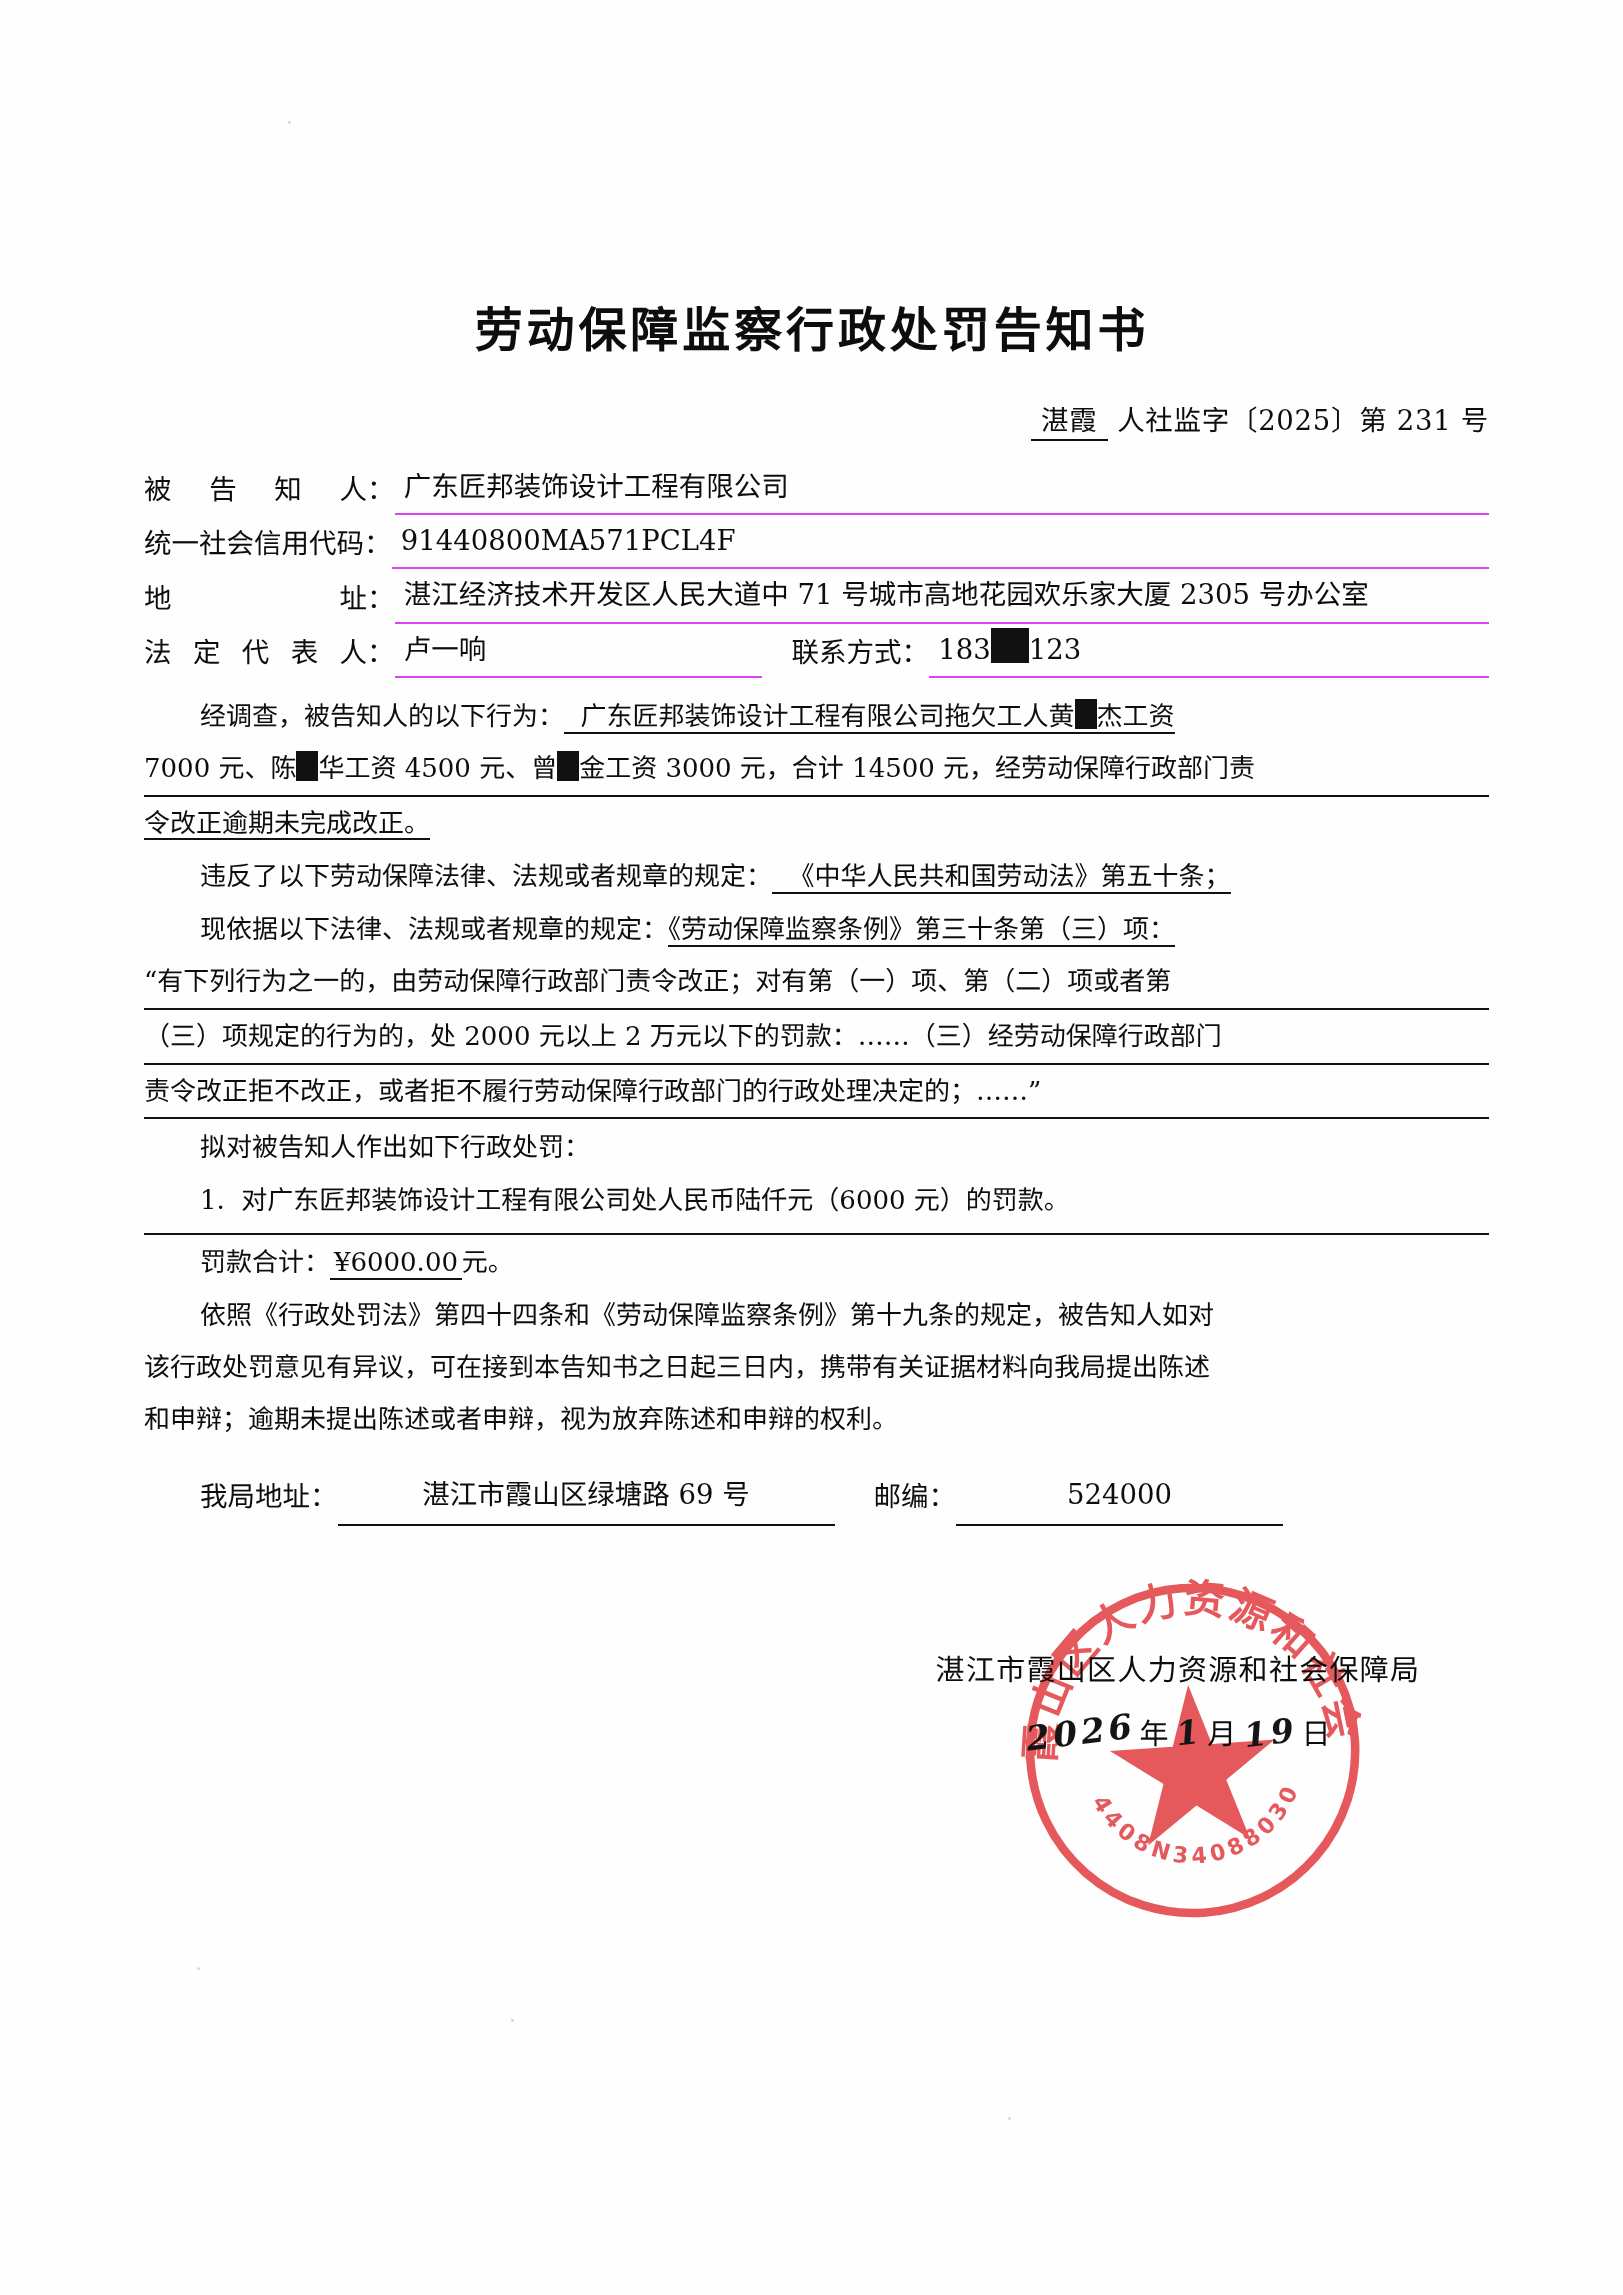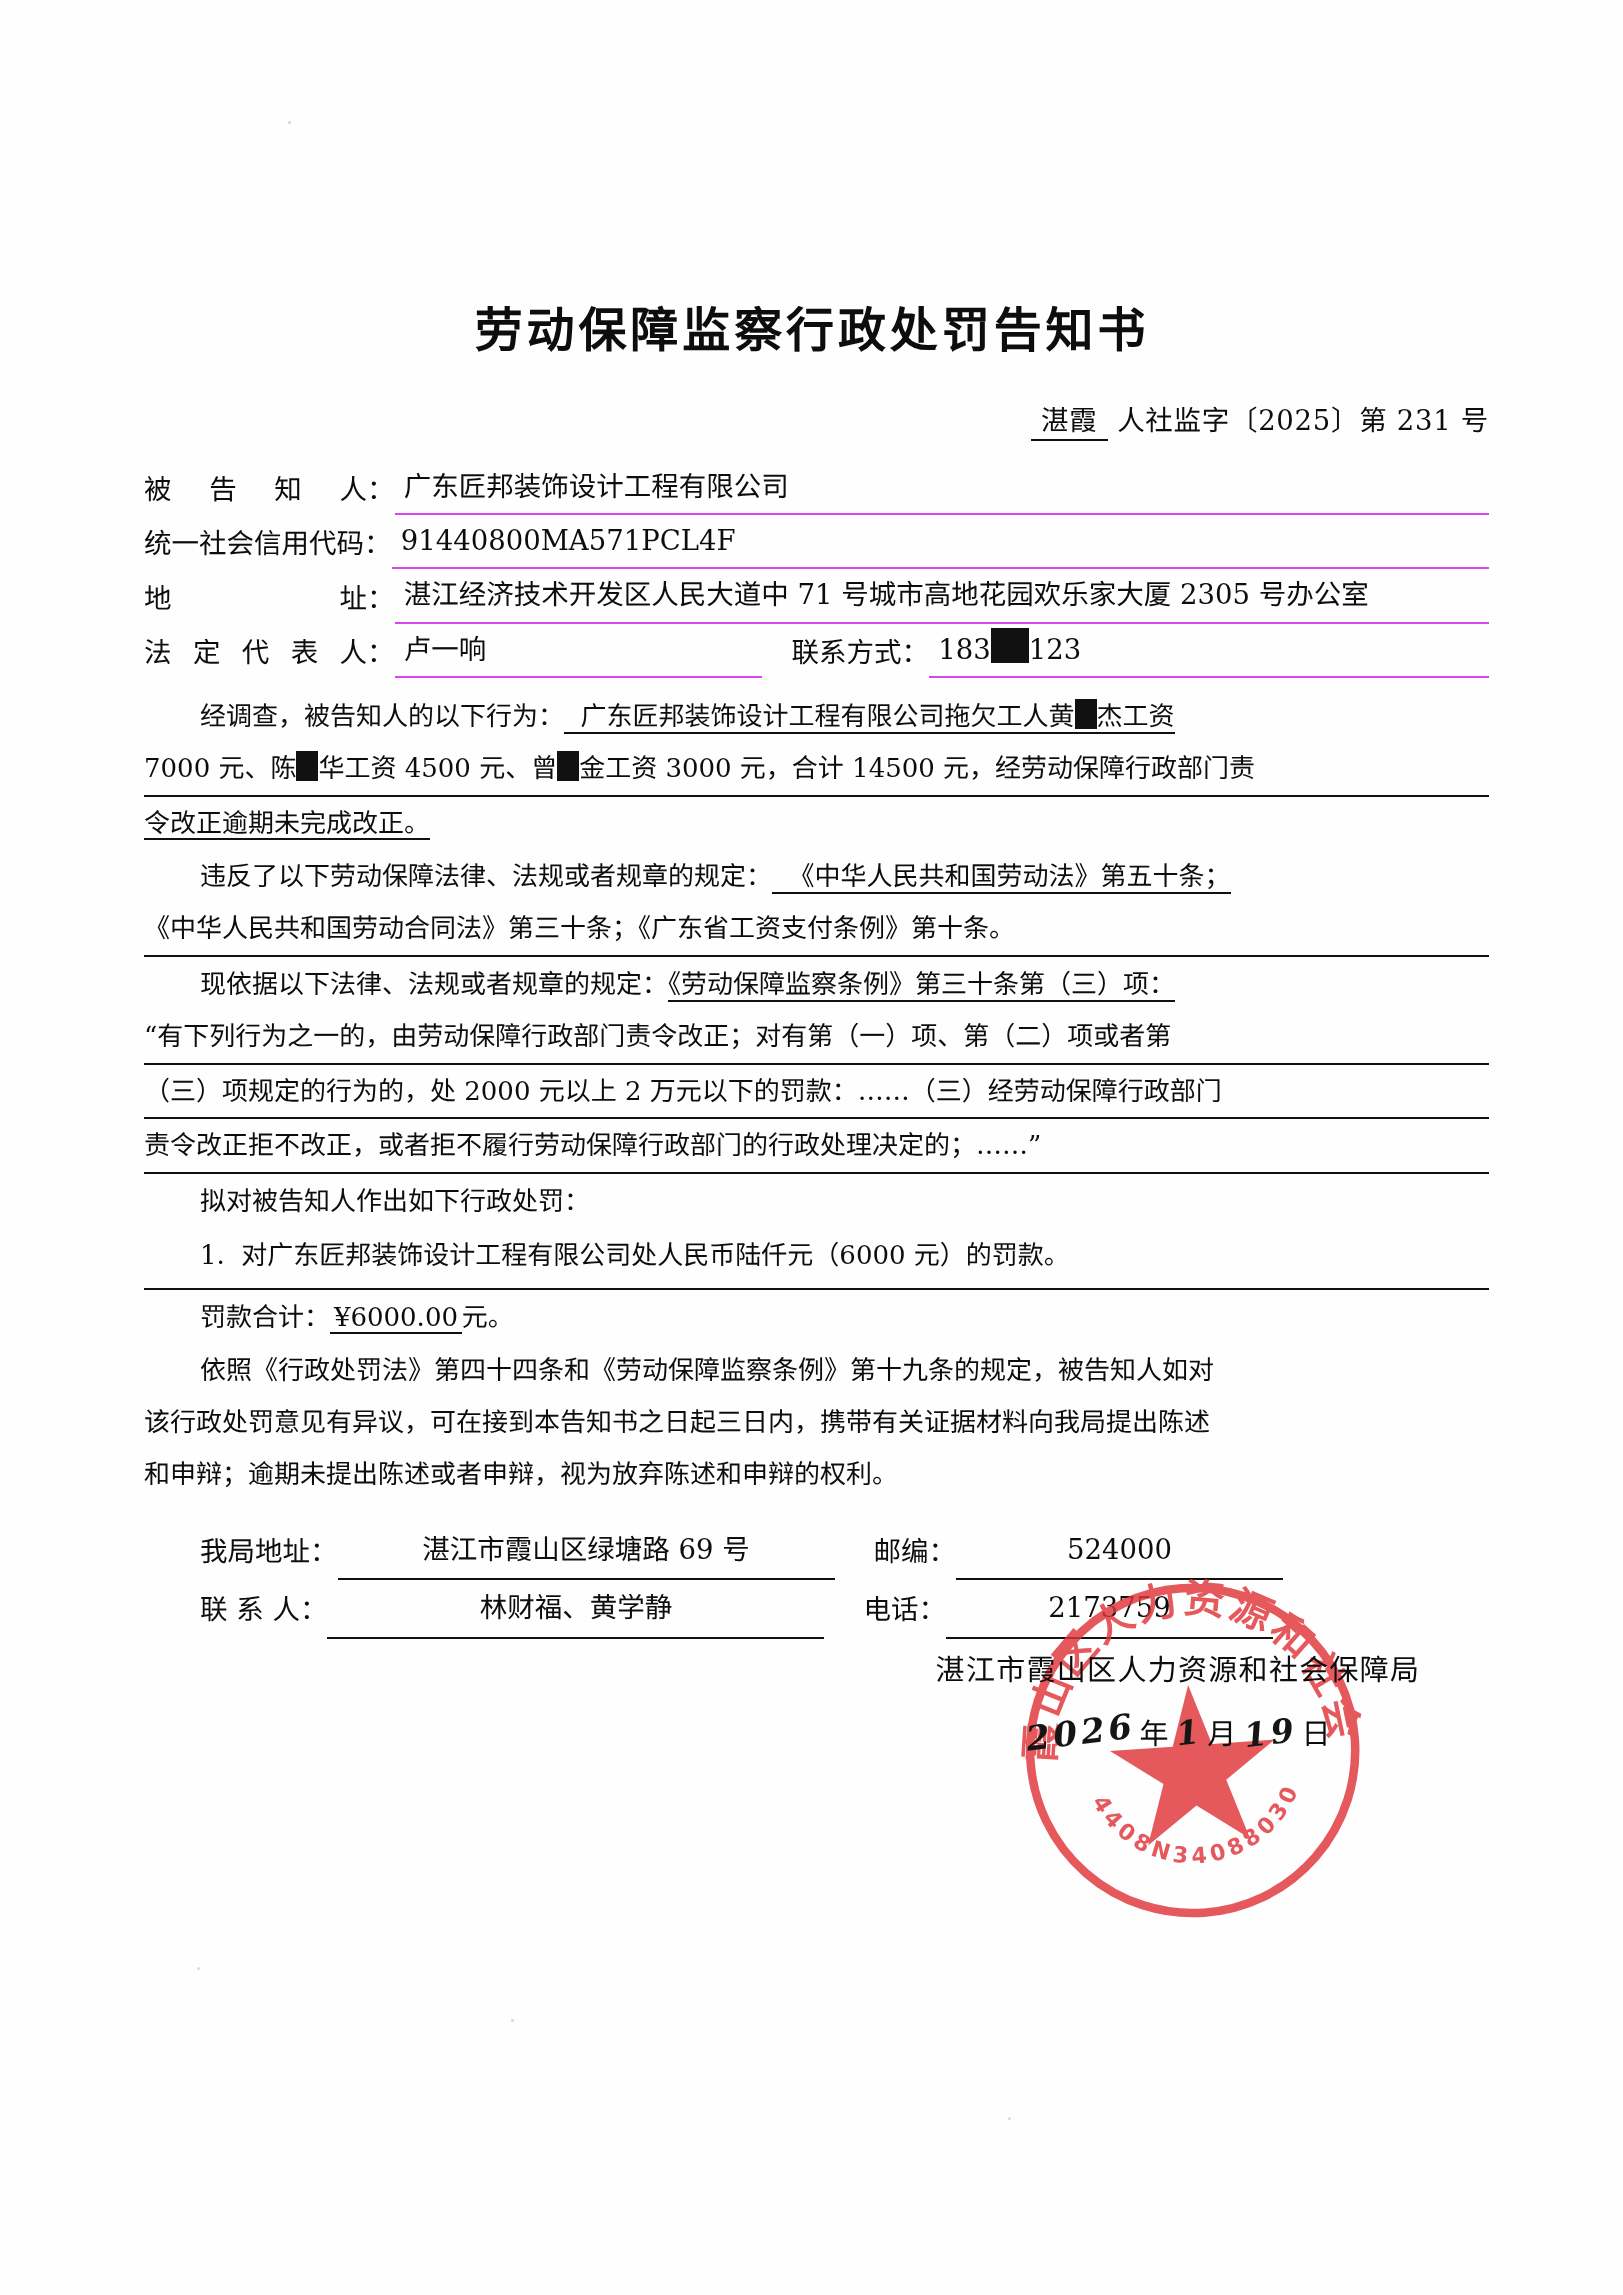--- a/index.html
+++ b/index.html
@@ -293,21 +293,20 @@
           <span style="display:inline-block;width:56px;"></span><span>经调查，被告知人的以下行为：</span><span class="u">&nbsp;&nbsp;<span>广东匠邦装饰设计工程有限公司拖欠工人黄</span><span class="redact-sm"></span><span>杰工资</span></span>
         </span>
         <span class="quote-line"><span>7000 元、陈</span><span class="redact-sm"></span><span>华工资 4500 元、曾</span><span class="redact-sm"></span><span>金工资 3000 元，合计 14500 元，经劳动保障行政部门责</span></span>
         <span class="blk"><span class="u">令改正逾期未完成改正。</span></span>
       </p>
 
       <p class="para">
         <span class="blk" style="white-space:nowrap;">
           <span style="display:inline-block;width:56px;"></span><span>违反了以下劳动保障法律、法规或者规章的规定：</span><span class="u">&nbsp;&nbsp;<span>《中华人民共和国劳动法》第五十条；</span></span>
         </span>
-        <span class="quote-line">《中华人民共和国劳动合同法》第三十条；《广东省工资支付条例》第十条。</span>
       </p>
 
       <p class="para">
         <span class="blk" style="white-space:nowrap;">
           <span style="display:inline-block;width:56px;"></span><span>现依据以下法律、法规或者规章的规定：</span><span class="u">《劳动保障监察条例》第三十条第（三）项：</span>
         </span>
         <span class="quote-line">“有下列行为之一的，由劳动保障行政部门责令改正；对有第（一）项、第（二）项或者第</span>
         <span class="quote-line">（三）项规定的行为的，处 2000 元以上 2 万元以下的罚款：……（三）经劳动保障行政部门</span>
         <span class="quote-line">责令改正拒不改正，或者拒不履行劳动保障行政部门的行政处理决定的；……”</span>
       </p>
@@ -330,27 +329,20 @@
 
     </div>
 
     <div class="footer-fields">
       <div class="footer-row">
         <span style="display:inline-block;width:56px;"></span>
         <span class="f-label">我局地址：</span>
         <span class="f-val addr">湛江市霞山区绿塘路 69 号</span>
         <span class="f-label f-mid-label">邮编：</span>
         <span class="f-val zip">524000</span>
-      </div>
-      <div class="footer-row">
-        <span style="display:inline-block;width:56px;"></span>
-        <span class="f-label">联 系 人：</span>
-        <span class="f-val person">林财福、黄学静</span>
-        <span class="f-label f-mid-label">电话：</span>
-        <span class="f-val tel">2173759</span>
       </div>
     </div>
 
     <div class="signature-area">
 
       <div class="seal">
         <svg viewBox="0 0 560 560" xmlns="http://www.w3.org/2000/svg">
           <defs>
             <path id="arcTop" d="M 70,280 A 210,210 0 0 1 490,280" fill="none"></path>
             <path id="arcBottom" d="M 108,280 A 172,172 0 0 0 452,280" fill="none"></path>

